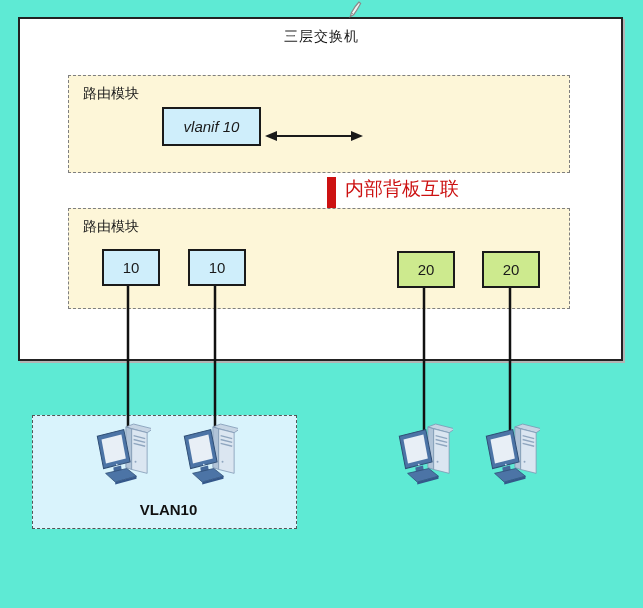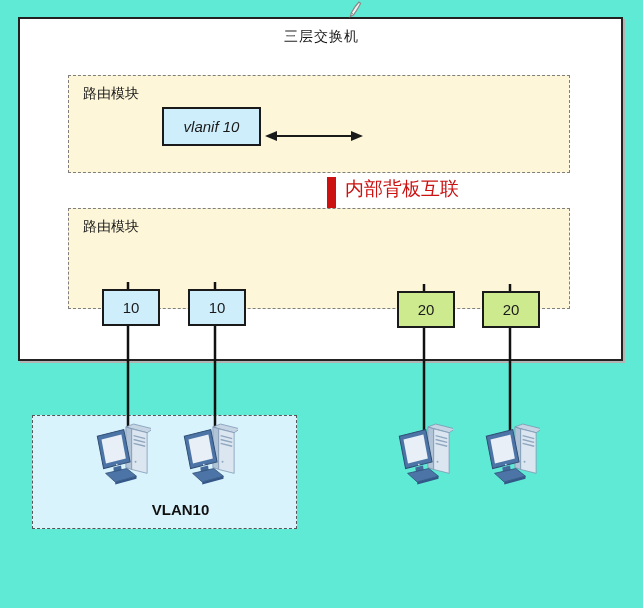--- a/index.html
+++ b/index.html
@@ -85,41 +85,40 @@
     z-index: 4;
   }
   
   .port-box {
     position: absolute;
     width: 54px; height: 33px;
     border: 2px solid #1a1a1a;
     display: flex; align-items: center; justify-content: center;
     font-size: 15px;
     z-index: 4;
-    margin-top: 40px;
   }
   .port-blue { background: #cfeefb; }
   .port-green { background: #cdea8e; }
   .port1 { left: 102px; top: 249px; }
   .port2 { left: 188px; top: 249px; }
   .port3 { left: 397px; top: 251px; }
   .port4 { left: 482px; top: 251px; }
   
   .vlan-area {
     position: absolute;
     top: 415px;
     height: 112px;
     border: 1px dashed #555555;
     z-index: 2;
   }
   .vlan10-area { left: 32px; width: 263px; background: #d9f3fc; }
   .vlan20-area { left: 337px; width: 266px; background: #d9ee9b; }
   .vlan-label {
     position: absolute;
-    left: 16px; bottom: 10px;
+    left: 4px; bottom: 10px;
     width: 100%;
     text-align: center;
     font-size: 15px;
     font-weight: bold;
     color: #111111;
   }
   
   .lines-layer {
     position: absolute;
     left: 0; top: 0;

